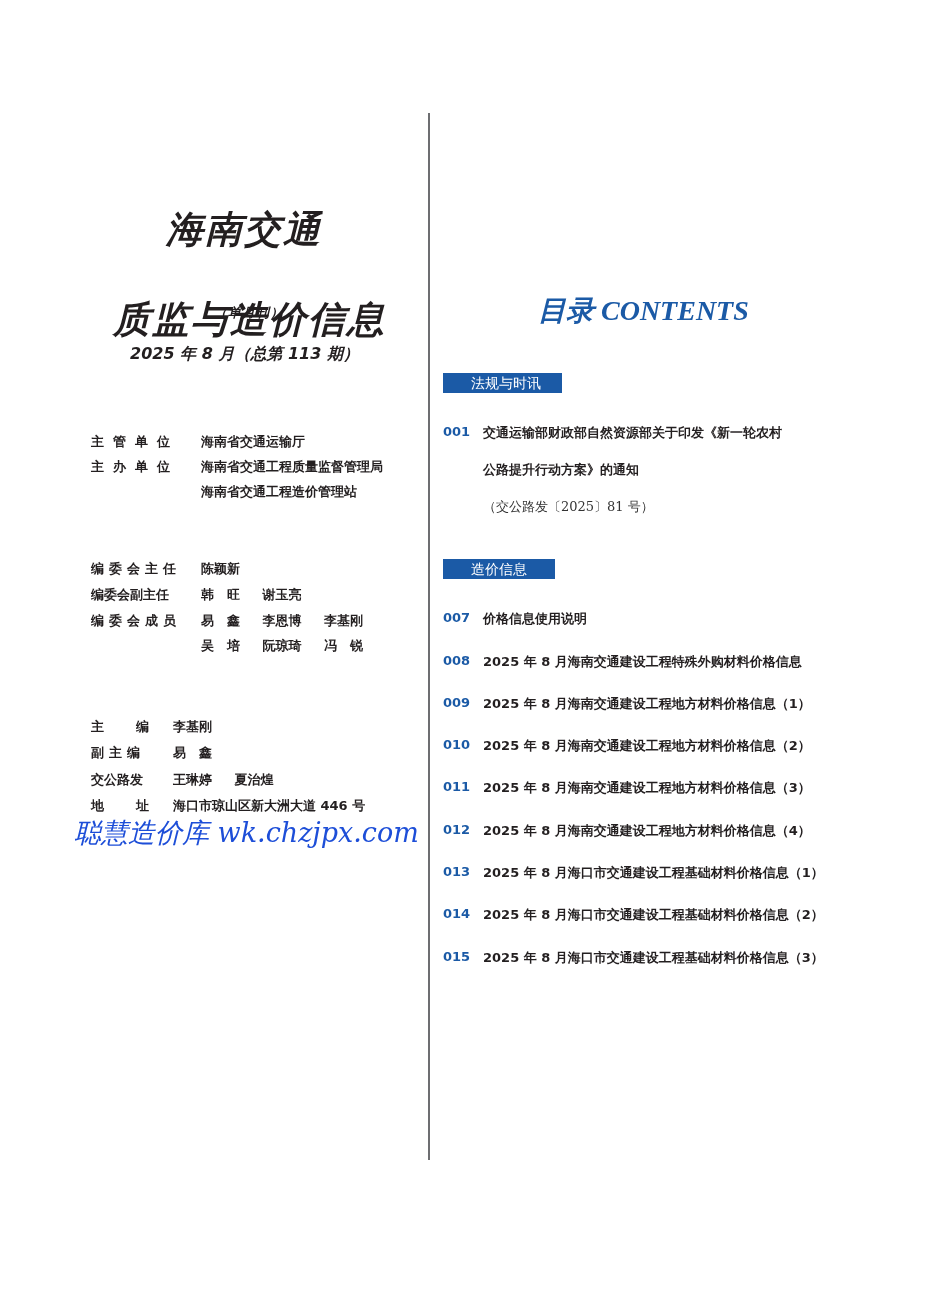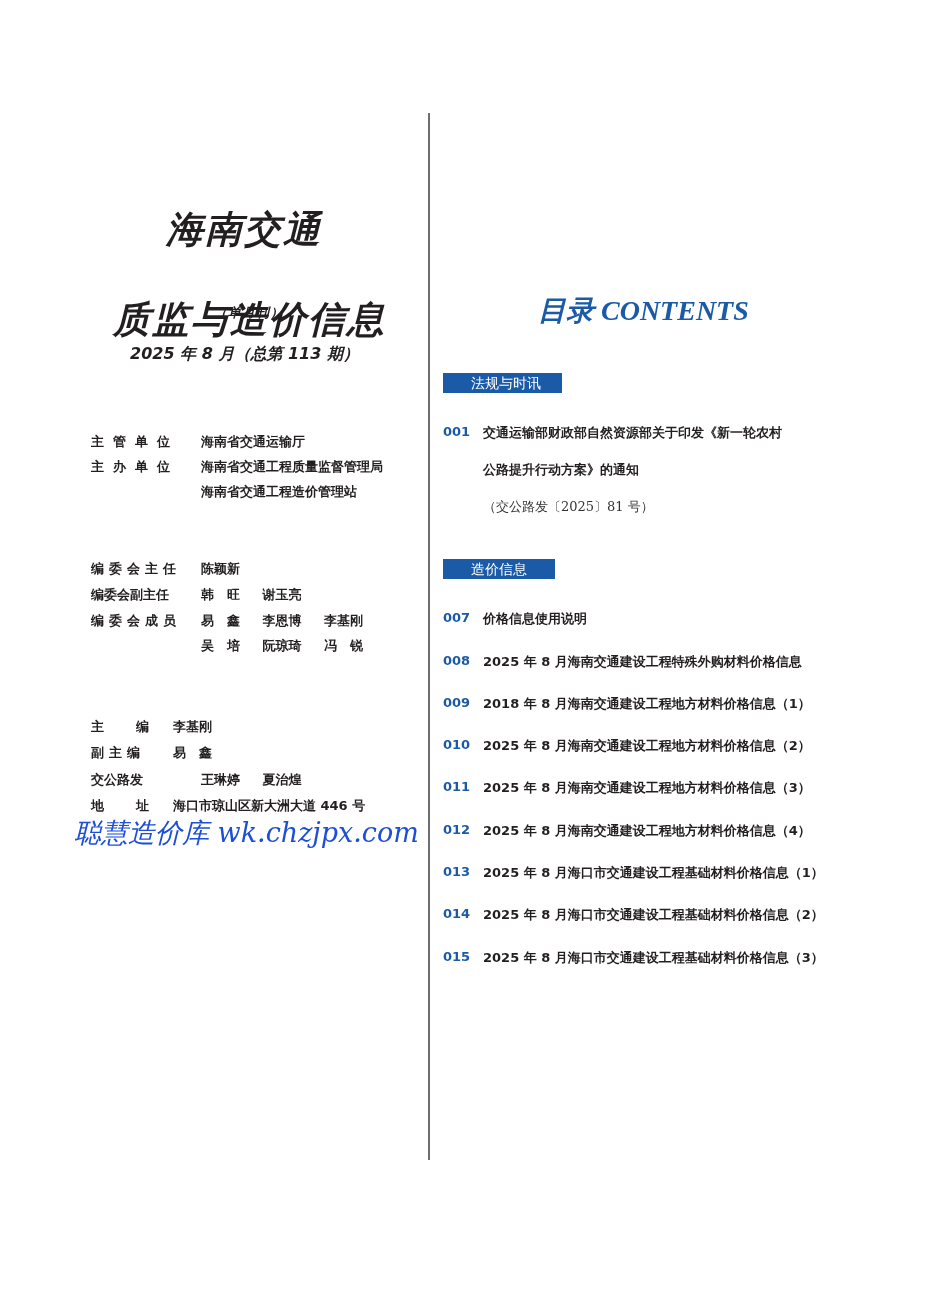--- a/index.html
+++ b/index.html
@@ -82,21 +82,21 @@
 <div class="row" style="left:91px;top:718px;">
   <span class="lbl sp3">主　　编</span>
   <span class="val" style="left:82px;"><span>李基刚</span></span>
 </div>
 <div class="row" style="left:91px;top:744px;">
   <span class="lbl sp2">副主编</span>
   <span class="val" style="left:82px;"><span>易　鑫</span></span>
 </div>
 <div class="row" style="left:91px;top:771px;">
   <span class="lbl">交公路发</span>
-  <span class="val" style="left:82px;margin-left:28px;">
+  <span class="val" style="left:82px;">
     <span>王琳婷</span>
     <span>夏治煌</span>
   </span>
 </div>
 <div class="row" style="left:91px;top:797px;">
   <span class="lbl sp3">地　　址</span>
   <span class="val" style="left:82px;"><span>海口市琼山区新大洲大道 446 号</span></span>
 </div>
 
 <div class="abs watermark">聪慧造价库 wk.chzjpx.com</div>
@@ -119,21 +119,21 @@
 <div class="toc-item" style="top:610px;">
   <span class="num">007</span>
   <span class="txt">价格信息使用说明</span>
 </div>
 <div class="toc-item" style="top:653px;">
   <span class="num">008</span>
   <span class="txt">2025 年 8 月海南交通建设工程特殊外购材料价格信息</span>
 </div>
 <div class="toc-item" style="top:695px;">
   <span class="num">009</span>
-  <span class="txt">2018 年 8 月海南交通建设工程地方材料价格信息（1）</span>
+  <span class="txt">2025 年 8 月海南交通建设工程地方材料价格信息（1）</span>
 </div>
 <div class="toc-item" style="top:737px;">
   <span class="num">010</span>
   <span class="txt">2025 年 8 月海南交通建设工程地方材料价格信息（2）</span>
 </div>
 <div class="toc-item" style="top:779px;">
   <span class="num">011</span>
   <span class="txt">2025 年 8 月海南交通建设工程地方材料价格信息（3）</span>
 </div>
 <div class="toc-item" style="top:822px;">

